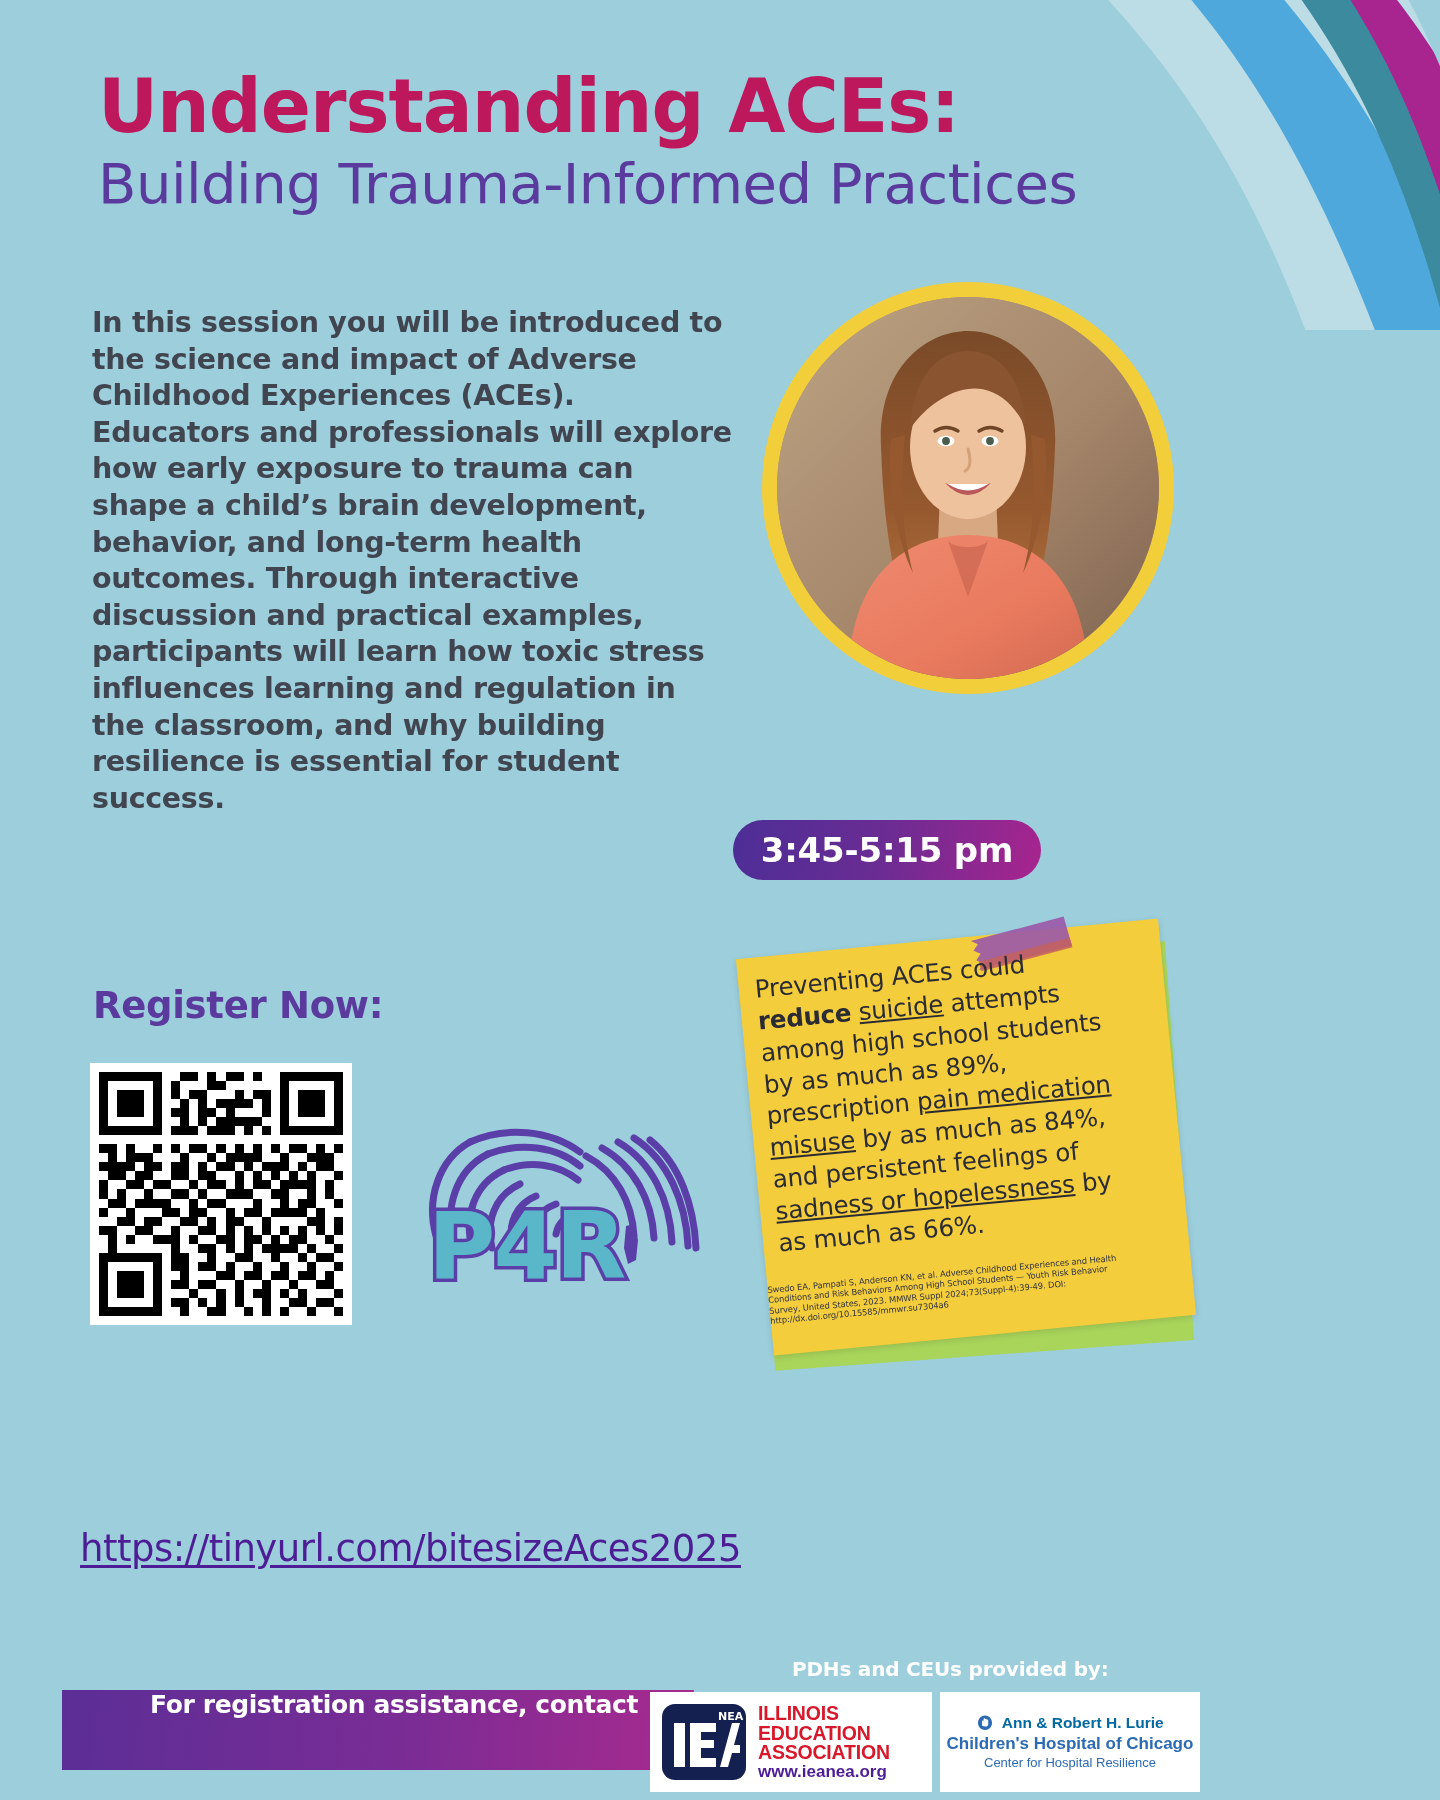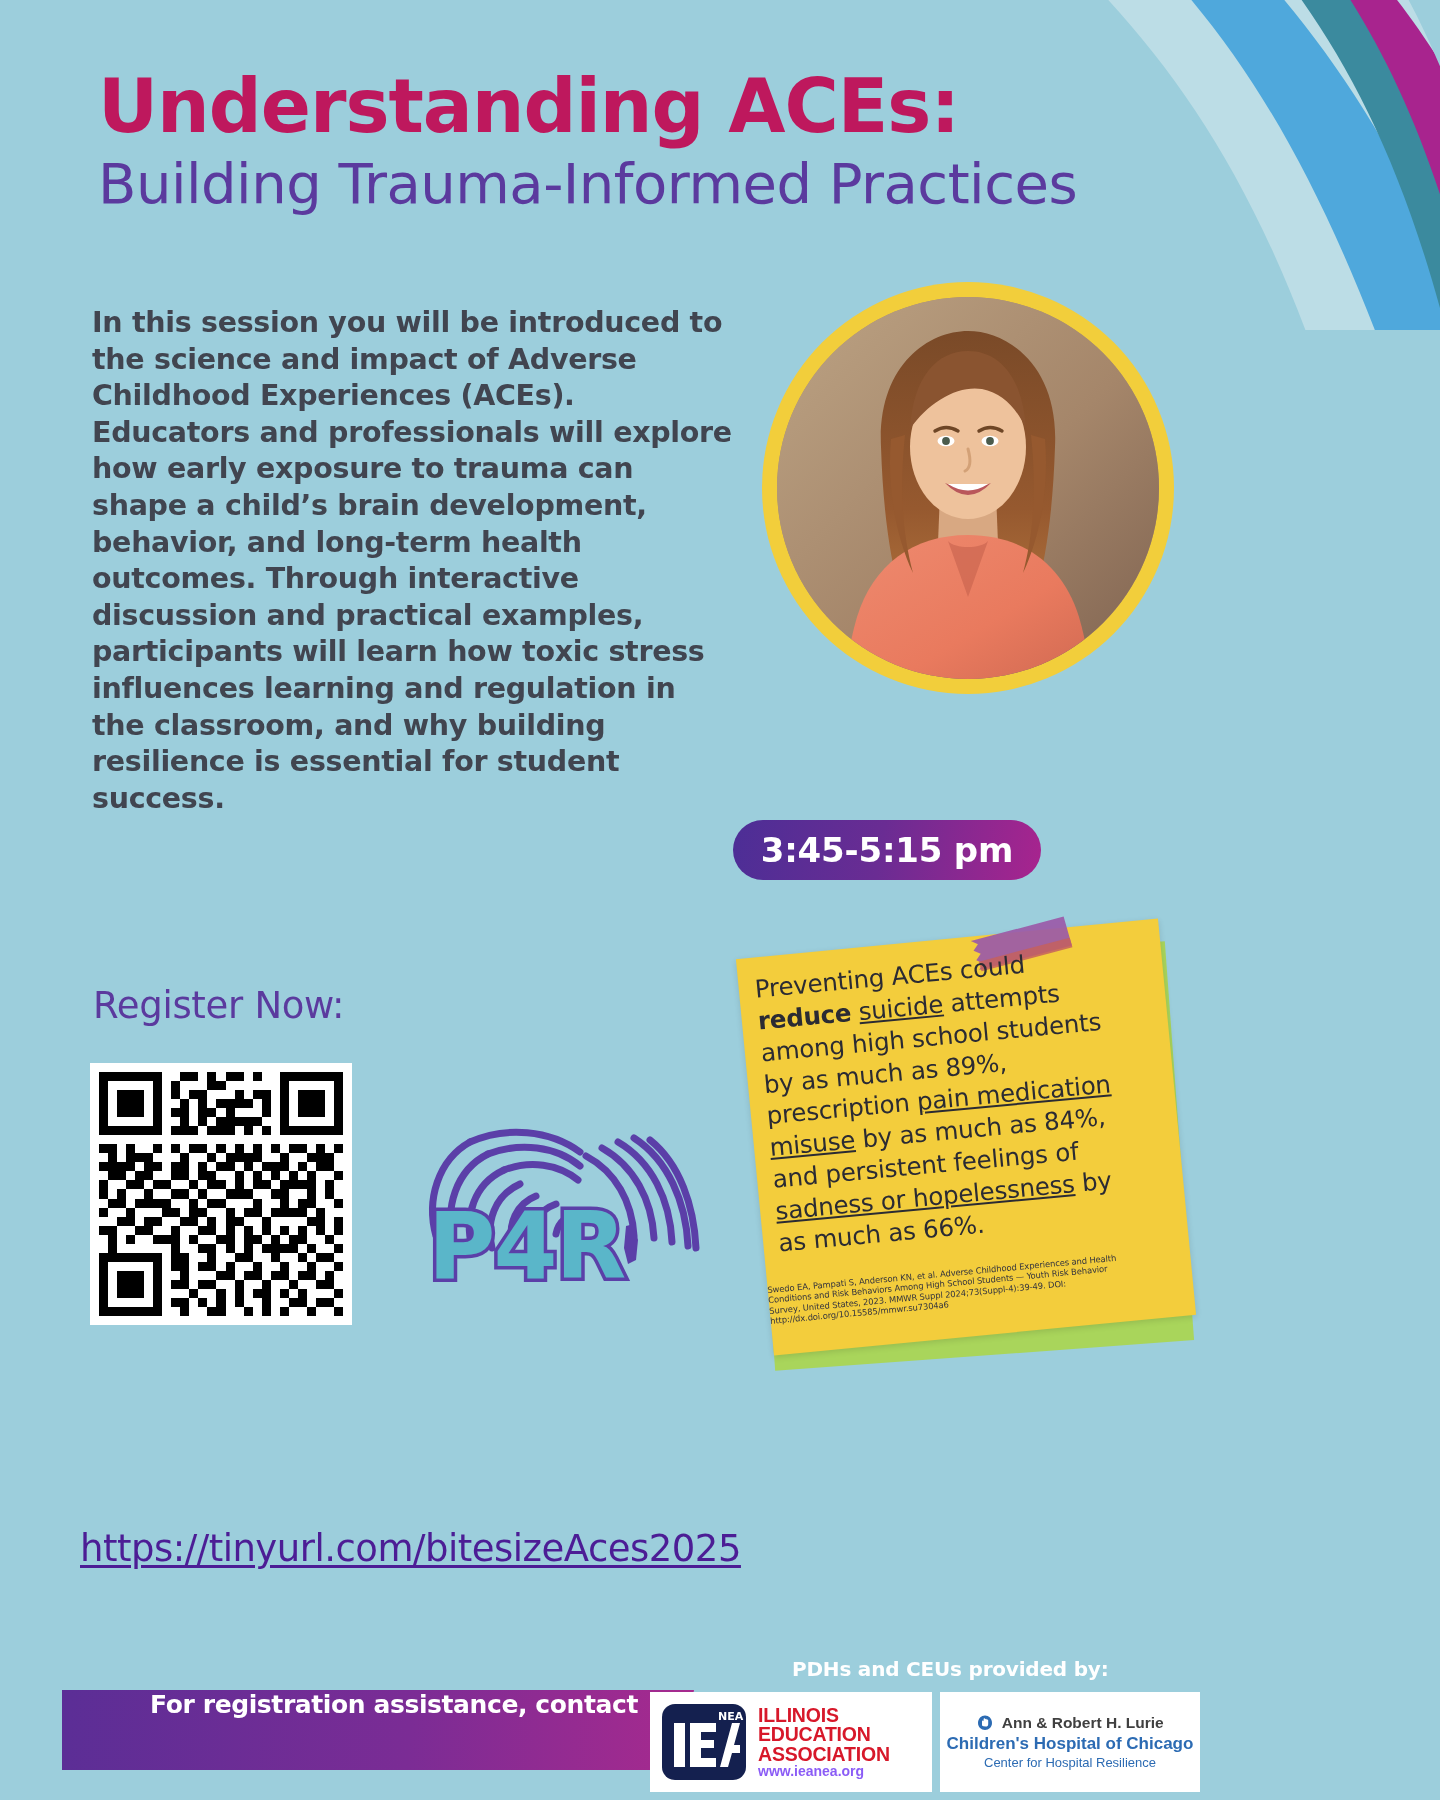--- a/index.html
+++ b/index.html
@@ -57,21 +57,21 @@
     border-radius:999px;
     background:linear-gradient(100deg,#4C2E96 0%,#6A2C93 48%,#A8248E 100%);
     letter-spacing:-0.2px;
   }
   .pill-date{left:733px;top:714px;width:483px;height:76px;font-size:36px;}
   .pill-time{left:733px;top:820px;width:308px;height:60px;font-size:34px;}
 
   
   .register-now{
     position:absolute;left:93px;top:984px;
-    font-size:37px;font-weight:400;color:#5B3A9E;
+    font-size:37px;font-weight:700;color:#5B3A9E;
     font-family:"DejaVu Sans", sans-serif;letter-spacing:-0.3px;
   }
 
   
   .qr-box{
     position:absolute;left:90px;top:1063px;width:262px;height:262px;
     background:#ffffff;padding:0;box-sizing:border-box;
   }
   .qr-svg{display:block;width:262px;height:262px;}
 
@@ -150,25 +150,25 @@
     background:#ffffff;display:flex;align-items:center;justify-content:center;
   }
   .iea-mark{width:92px;height:82px;flex:0 0 auto;margin-left:8px;}
   .iea-text{margin-left:8px;line-height:1.0;}
   .iea-text .l{
     font-family:"Liberation Sans", sans-serif;
     font-weight:700;font-size:19.5px;color:#D7182A;letter-spacing:-0.2px;display:block;
   }
   .iea-text .url{
     font-family:"Liberation Sans", sans-serif;
-    font-weight:700;font-size:14px;color:#8b5cf6;display:block;margin-top:0;
+    font-weight:700;font-size:17px;color:#4c1d95;display:block;margin-top:0;
   }
   .lurie-inner{text-align:center;line-height:1.12;}
   .lurie-1{
-    font-family:"Liberation Sans", sans-serif;font-size:15.5px;color:#404040;font-weight:600;
+    font-family:"Liberation Sans", sans-serif;font-size:15.5px;color:#0369a1;font-weight:600;
     display:inline-block;vertical-align:middle;
   }
   .lurie-2{
     font-family:"Liberation Sans", sans-serif;font-size:17px;color:#2C6BB3;font-weight:600;display:block;margin-top:2px;
   }
   .lurie-3{
     font-family:"Liberation Sans", sans-serif;font-size:13px;color:#2C6BB3;display:block;margin-top:3px;
   }
   .lurie-hand{width:18px;height:18px;display:inline-block;vertical-align:middle;margin-right:3px;}
 </style>

